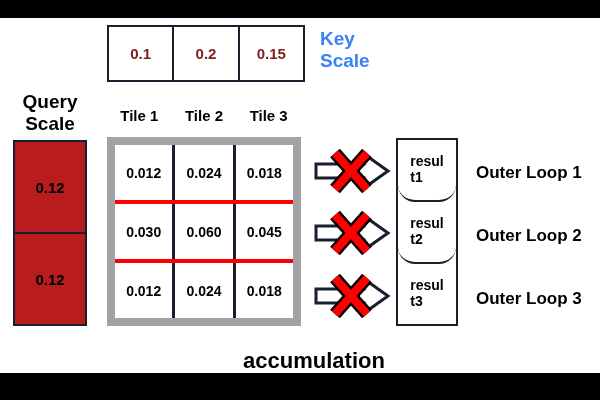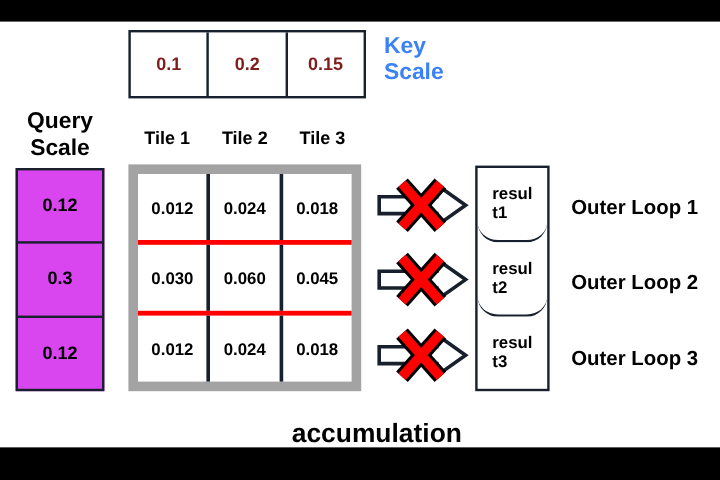--- a/index.html
+++ b/index.html
@@ -89,21 +89,21 @@
     color: #000;
   }
   #query-scale-col {
     position: absolute;
     left: 13px;
     top: 122px;     
     width: 74px;
     height: 186px;
     box-sizing: border-box;
     border: 2px solid #17202c;
-    background: #d946ef;
+    background: #b91c1c;
     display: flex;
     flex-direction: column;
     text-align: right;
   }
   #query-scale-col .qcell {
     flex: 1 1 0;
     box-sizing: border-box;
     display: flex;
     align-items: center;
     justify-content: center;
@@ -244,21 +244,20 @@
       <div>Scale</div>
     </div>
 
     <div id="query-scale-label">
       <div>Query</div>
       <div>Scale</div>
     </div>
 
     <div id="query-scale-col">
       <div class="qcell">0.12</div>
-      <div class="qcell">0.3</div>
       <div class="qcell">0.12</div>
     </div>
 
     <div id="tile-headers">
       <div class="tile-label">Tile 1</div>
       <div class="tile-label">Tile 2</div>
       <div class="tile-label">Tile 3</div>
     </div>
 
     <div id="matrix">

